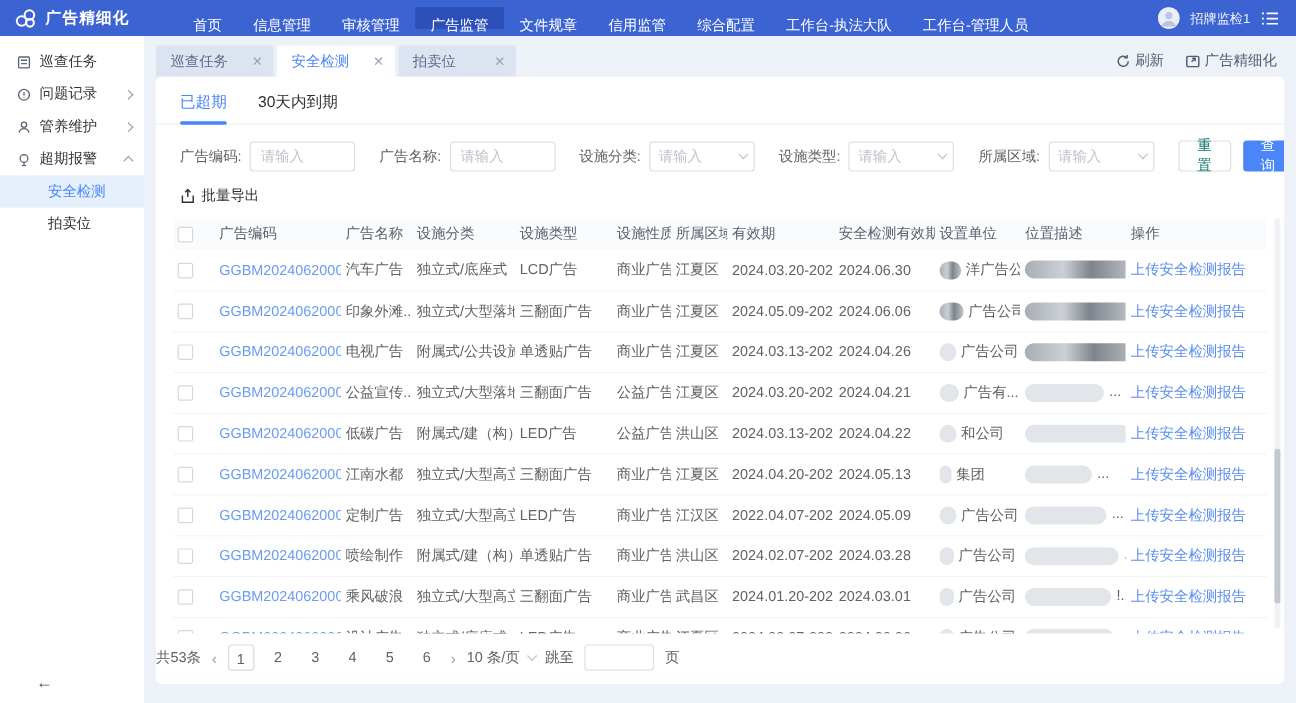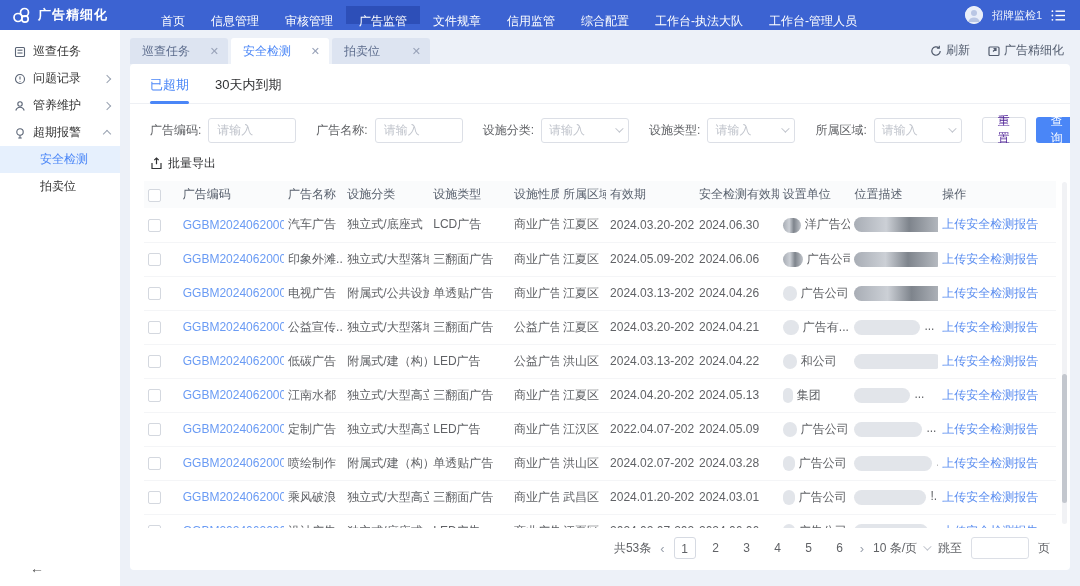--- a/index.html
+++ b/index.html
@@ -47,39 +47,39 @@
   
   .filters{display:flex;align-items:center;padding:13px 18px 10px 20px;font-size:12px;color:#606266}
   .filter{display:flex;align-items:center;margin-right:20px}
   .filter .flabel{margin-right:7px;white-space:nowrap}
   .tinput{width:88px;height:25px;border:1px solid #dcdfe6;border-radius:3px;padding:0 8px;font-size:12px;color:#606266;outline:none;background:#fff}
   .tinput::placeholder{color:#c0c4cc}
   .fselect{width:88px;height:25px;border:1px solid #dcdfe6;border-radius:3px;padding:0 7px;display:flex;align-items:center;justify-content:space-between;color:#c0c4cc;cursor:pointer;background:#fff}
   .scaret{width:6px;height:6px;border-right:1px solid #c0c4cc;border-bottom:1px solid #c0c4cc;transform:rotate(45deg) translateY(-2px)}
   .fbtns{margin-left:auto;display:flex;gap:10px}
   .btn{height:26px;padding:0 15px;border-radius:3px;font-size:12px;cursor:pointer;display:flex;align-items:center}
-  .btn.reset{background:#fff;border:1px solid #dcdfe6;color:#4c1d95}
+  .btn.reset{background:#fff;border:1px solid #dcdfe6;color:#0f766e}
   .btn.search{background:#4a86f7;color:#fff;border:none}
 
   .exportrow{display:flex;align-items:flex-end;padding:2px 20px 9px 20px}
   .exportbtn{display:flex;align-items:center;gap:5px;font-size:12px;color:#303133;cursor:pointer}
 
   
   .table-wrap{flex:1;overflow:hidden;padding:0 14px}
   table{border-collapse:collapse;width:100%;table-layout:fixed;font-size:12px;color:#606266}
   thead th{height:27px;background:#fafbfc;font-weight:normal;color:#59616e;text-align:left;padding:0 4px;white-space:nowrap;overflow:hidden}
   tbody td{height:34px;padding:0 4px;white-space:nowrap;overflow:hidden;border-bottom:1px solid #f4f5f7}
   .code{color:#6a9bf4;cursor:pointer}
   .action{color:#5a8df0;cursor:pointer}
   .cb{display:inline-block;width:13px;height:13px;border:1px solid #d4d8df;border-radius:2px;background:#fff;vertical-align:middle;cursor:pointer}
   .redact{display:inline-block;height:15px;background:#e2e5ea;border-radius:8px;vertical-align:middle;margin-right:4px}
   .redact.dark{background:linear-gradient(90deg,#a8adb5,#ccd0d6 35%,#7e848c 60%,#c0c4ca)}
 
   
-  .pagination{display:flex;align-items:center;justify-content:flex-end;gap:9px;padding:9px 20px 11px 0;font-size:12px;color:#606266}
+  .pagination{display:flex;align-items:center;justify-content:flex-start;gap:9px;padding:9px 20px 11px 0;font-size:12px;color:#606266}
   .page{min-width:22px;height:22px;line-height:22px;text-align:center;cursor:pointer}
   .page.current{border:1px solid #d6dae2;border-radius:3px;background:#fff}
   .pchev{color:#9aa1ad;cursor:pointer;font-size:13px}
   .psize{display:flex;align-items:center;gap:6px;cursor:pointer}
   .jumpin{width:58px;height:22px;border:1px solid #dcdfe6;border-radius:3px;outline:none}
 
   .vscroll{position:absolute;right:3px;top:118px;bottom:46px;width:5px;background:#f1f2f5;border-radius:3px}
   .vthumb{position:absolute;top:56%;height:38%;width:5px;background:#c3c7ce;border-radius:3px;cursor:pointer}
   .bottom-back{position:fixed;left:30px;bottom:10px;color:#555;font-size:14px}
   svg{display:block}

